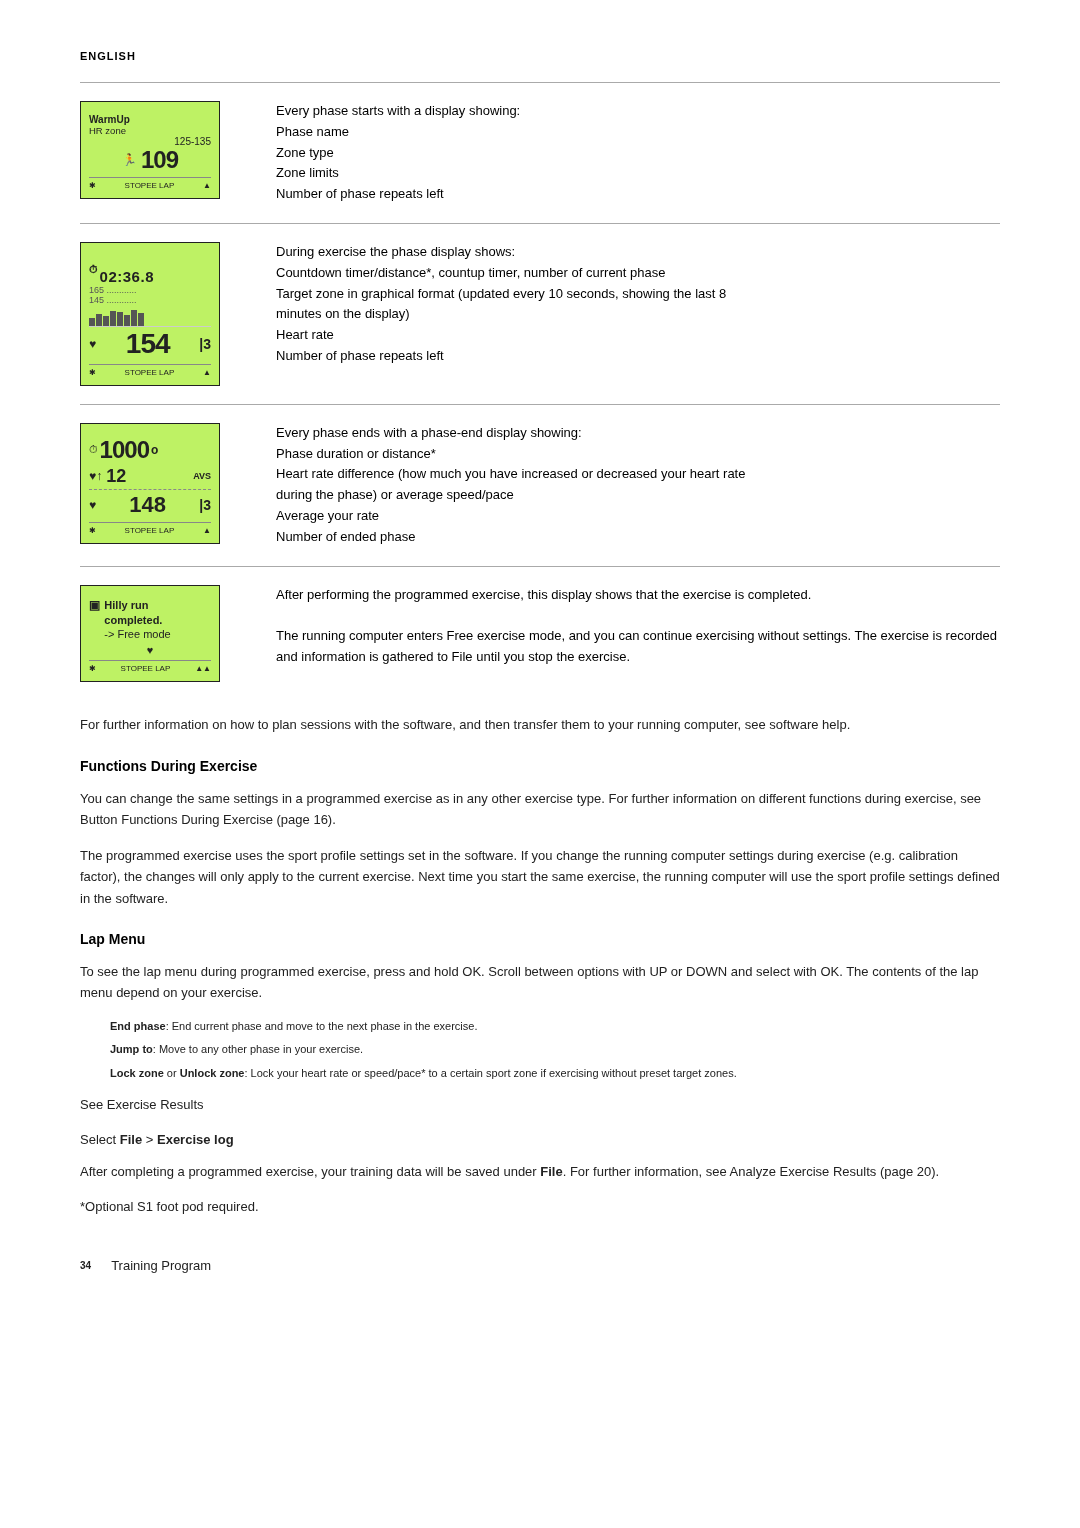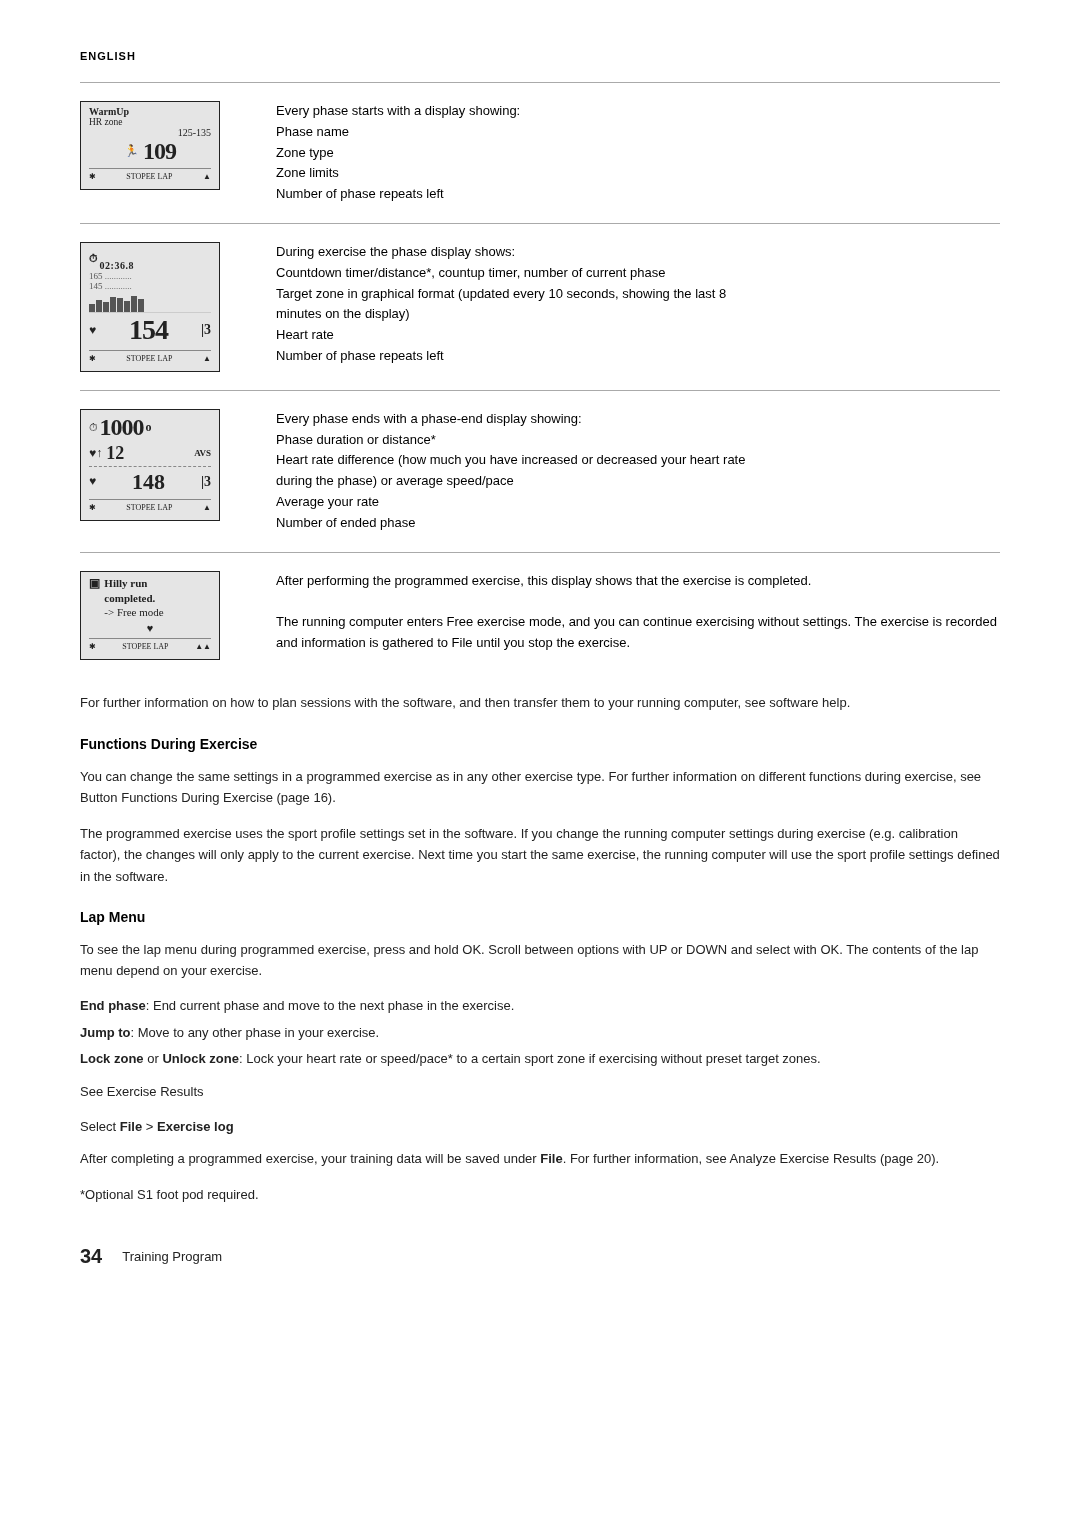--- a/index.html
+++ b/index.html
@@ -31,25 +31,24 @@
       align-items: flex-start;
       border-top: 1px solid #aaa;
       padding: 18px 0 18px 0;
       gap: 24px;
     }
 
     .device-display {
       width: 140px;
       min-width: 140px;
       border: 1.5px solid #222;
-      padding: 4px 8px 8px 8px;
-      font-size: 11px;
-      background: #e5e5e5;
+      padding: 12px 8px 8px 8px;
+      font-size: 11px;
+      background: #bef264;
       position: relative;
-      font-family: Liberation Serif, serif;
     }
 
     .device-display .big-number {
       font-size: 24px;
       font-weight: bold;
       text-align: center;
       letter-spacing: -1px;
       line-height: 1.1;
     }
 
@@ -93,22 +92,23 @@
 
     .section-heading {
       font-size: 14px;
       font-weight: bold;
       margin-top: 22px;
       margin-bottom: 8px;
       color: #000;
     }
 
     .indent-item {
+      margin-left: 30px;
       margin-top: 6px;
-      font-size: 13px;
+      font-size: 11px;
       line-height: 1.6;
     }
 
     .indent-item .bold-term {
       font-weight: bold;
     }
 
     .see-line {
       margin-top: 14px;
       font-size: 13px;
@@ -126,21 +126,21 @@
     .page-footer {
       display: flex;
       align-items: center;
       gap: 20px;
       margin-top: 40px;
       font-size: 13px;
     }
 
     .page-number {
       font-weight: bold;
-      font-size: 20px;
+      font-size: 10px;
     }
 
     
     .device1-warmup {
       font-size: 10px;
       font-weight: bold;
       text-align: left;
     }
 
     .device1-hrzone {
@@ -194,21 +194,21 @@
     <p>Zone type</p>
     <p>Zone limits</p>
     <p>Number of phase repeats left</p>
   </div>
 </div>
 
 <div class="section-row">
   <div class="device-display">
     <div style="display:flex;align-items:center;gap:2px;">
       <span style="font-size:11px;font-weight:bold;">⏱</span>
-      <span style="font-size:10px;font-weight:bold;letter-spacing:0.5px;margin-top:13px;">02:36.8</span>
+      <span style="font-size:15px;font-weight:bold;letter-spacing:0.5px;margin-top:13px;">02:36.8</span>
     </div>
     <div style="font-size:9px;color:#555;">165 ............</div>
     <div style="font-size:9px;color:#555;">145 ............</div>
     <div class="graph-area">
       <div class="graph-bar" style="height:8px;"></div>
       <div class="graph-bar" style="height:12px;"></div>
       <div class="graph-bar" style="height:10px;"></div>
       <div class="graph-bar" style="height:15px;"></div>
       <div class="graph-bar" style="height:14px;"></div>
       <div class="graph-bar" style="height:11px;"></div>

